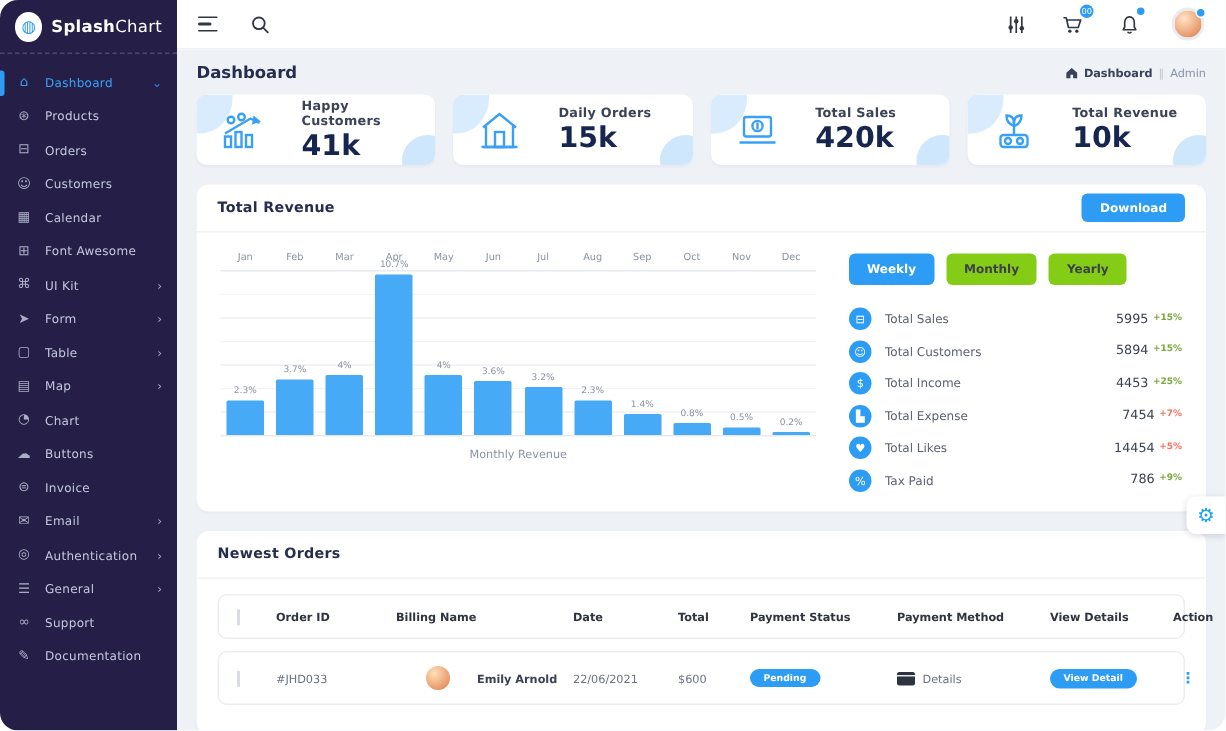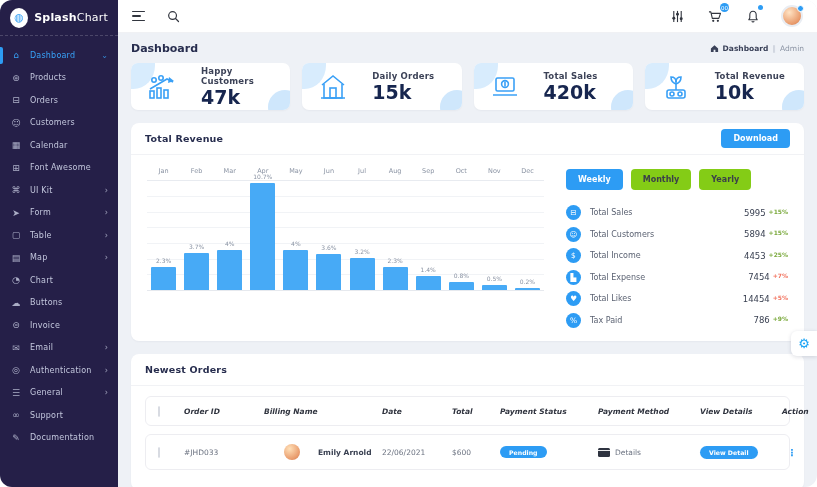--- a/index.html
+++ b/index.html
@@ -77,21 +77,21 @@
   .rstat-right{margin-left:auto;display:flex;align-items:baseline;}
   .rstat-value{font-size:8.5px;color:#3a4152;}
   .rstat-change{font-size:6px;margin-left:3px;transform:translateY(-2px);font-weight:600;}
   .rstat-change.up{color:#7aa93c;}
   .rstat-change.down{color:#f2735f;}
 
   
   .orders-body{padding:10px 14px 12px 14px;}
   .thead,.trow{display:grid;grid-template-columns:34px 80px 118px 70px 48px 98px 102px 82px 1fr;align-items:center;border:1px solid #ededf1;border-radius:6px;padding:0 4px;}
   .thead{height:30px;margin-bottom:8px;}
-  .thead span{font-size:7.5px;font-weight:700;color:#30343f;font-style:italic;}
+  .thead span{font-size:7.5px;font-weight:700;color:#30343f;}
   .trow{height:36px;margin-bottom:8px;font-size:7.5px;color:#6b7280;}
   .checkbox{width:11px;height:11px;border:1px solid #d8dbe2;border-radius:3px;margin-left:8px;cursor:pointer;background:#fff;}
   .bill-cell{display:flex;align-items:center;gap:18px;color:#3a4152;font-weight:600;margin-left:20px;}
   .row-avatar{width:16px;height:16px;border-radius:50%;flex:none;}
   .pill{display:inline-block;padding:2.5px 9px;border-radius:9px;color:#fff;font-size:6.2px;font-weight:700;}
   .pill.blue{background:#2d9cf4;}
   .method-cell{display:flex;align-items:center;gap:5px;}
   .cc-icon{width:12px;height:9px;background:#2e3340;border-radius:1.5px;position:relative;}
   .cc-icon::after{content:"";position:absolute;left:0;right:0;top:2px;height:1.8px;background:#fff;opacity:.9;}
   .view-btn{background:#2d9cf4;color:#fff;border:none;border-radius:9px;padding:3px 9px;font-size:6.2px;font-weight:700;cursor:pointer;font-family:inherit;}
@@ -276,21 +276,21 @@
                   <rect x="17" y="17" width="4" height="8"></rect>
                   <path d="M3 16 L20 6 L26 9"></path>
                   <path d="M22 4 L27 8 L21 10" fill="#3aa0f6" stroke="none"></path>
                   <circle cx="7" cy="7" r="2.2"></circle>
                   <circle cx="14" cy="5" r="2.2"></circle>
                 </g>
               </svg>
             </span>
     <span class="card-meta">
       <span class="card-label" style="display:block">Happy Customers</span>
-      <span class="card-value" style="display:block">47k</span>
+      <span class="card-value" style="display:block">41k</span>
     </span>
   </div>
           <div class="card">
     <span class="card-icon">
               <svg width="30" height="28" viewBox="0 0 30 28">
                 <g stroke="#3aa0f6" stroke-width="1.6" fill="none">
                   <path d="M4 12 L15 3 L26 12"></path>
                   <path d="M6 11 V25 H24 V11"></path>
                   <rect x="12" y="15" width="6" height="10"></rect>
                   <path d="M3 25 h24"></path>
@@ -402,20 +402,21 @@
                 </div>
                 <div class="bar-cell">
                   <span class="bar-label" style="bottom: 8px;">0.5%</span>
                   <div class="bar" style="height: 5px; background: rgb(71, 170, 246);"></div>
                 </div>
                 <div class="bar-cell">
                   <span class="bar-label" style="bottom: 5px;">0.2%</span>
                   <div class="bar" style="height: 2px; background: rgb(71, 170, 246);"></div>
                 </div>
               </div>
+            <div class="chart-caption">Monthly Revenue</div>
           </div>
           <div class="rev-right">
             <div class="tabs" id="tabs">
                 <button class="tab active">Weekly</button>
                 <button class="tab">Monthly</button>
                 <button class="tab">Yearly</button>
               </div>
             <div id="rstats">
                 <div class="rstat">
     <span class="rstat-icon">⊟</span>

